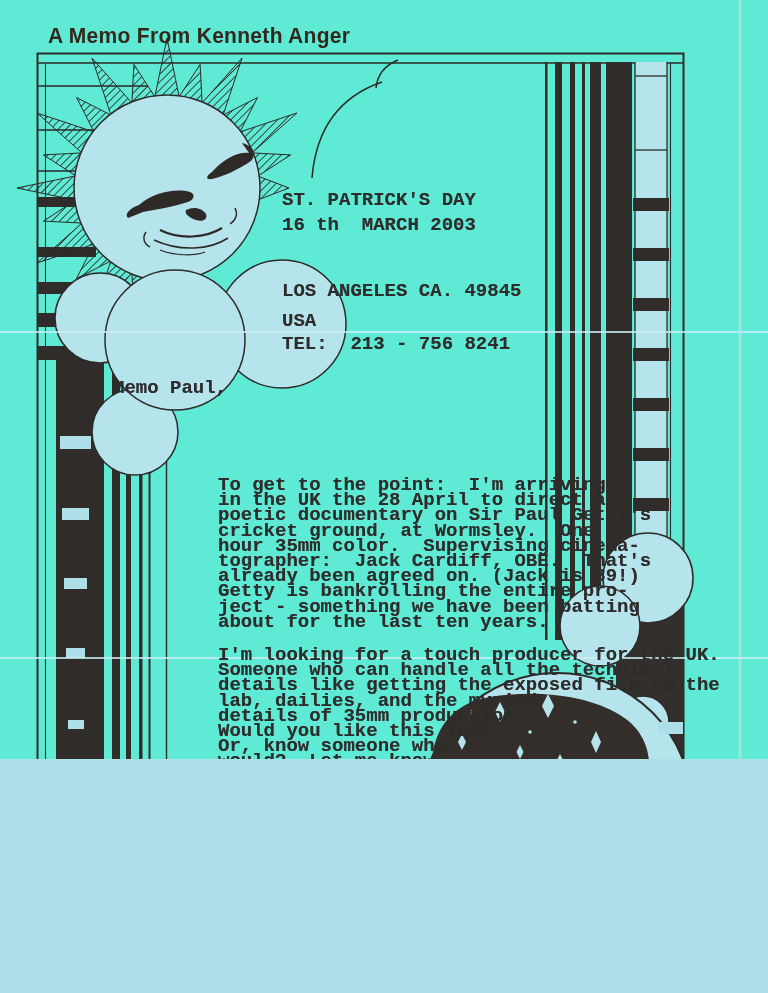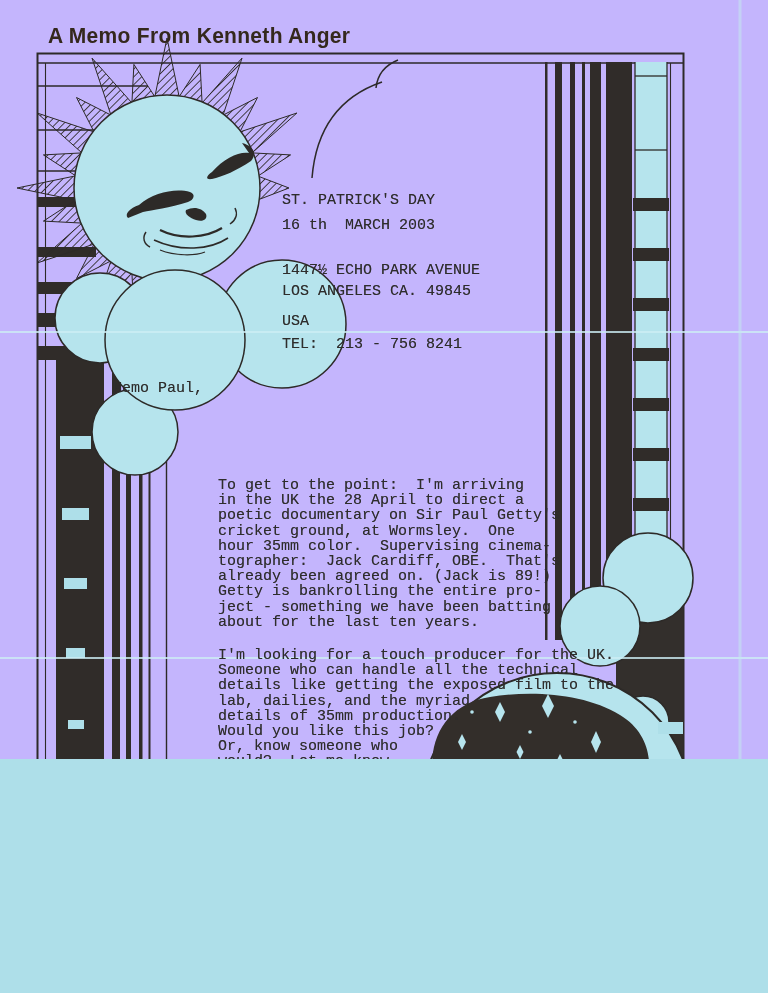--- a/index.html
+++ b/index.html
@@ -1,21 +1,21 @@
 <!DOCTYPE html>
 <html><head>
 <meta charset="utf-8">
 <style>
   html,body{margin:0;padding:0;background:#aedfe9;}
-  #page{position:relative;width:768px;height:759px;background:#c4b5fd;overflow:hidden;
+  #page{position:relative;width:768px;height:759px;background:#5eead4;overflow:hidden;
         font-family:"Liberation Mono","DejaVu Sans Mono",monospace;}
   #decor{position:absolute;left:0;top:0;z-index:1;}
   .t{position:absolute;z-index:2;font-family:"Liberation Mono","DejaVu Sans Mono",monospace;
-     font-size:15px;line-height:15.2px;color:#2e2d2c;white-space:pre;
-     text-shadow:0 0 .5px rgba(45,42,40,.55);}
+     font-size:19px;line-height:15.2px;color:#2e2d2c;white-space:pre;
+     text-shadow:0 0 .5px rgba(45,42,40,.55);font-weight:bold;}
   .addr{line-height:21.5px;}
   #memo-title{position:absolute;left:48px;top:24px;z-index:2;
      font-family:"Liberation Sans","DejaVu Sans",sans-serif;font-weight:bold;
      font-size:21px;letter-spacing:.3px;color:#34281d;transform:scaleY(1.06);}
   #sig-label{position:absolute;left:230px;top:845px;z-index:3;color:transparent;
      font-size:30px;letter-spacing:4px;}
 </style>
 </head>
 <body>
 
@@ -224,21 +224,20 @@
       <path d="M368,842 C362,866 356,890 352,908" stroke-width="5"></path>
       <path d="M352,886 Q362,872 370,878 Q374,882 368,894 Q364,902 372,904 Q382,908 388,898" stroke-width="4.5"></path>
     </g>
   </svg>
 
   <div id="memo-title">A Memo From Kenneth Anger</div>
 
   <div class="t" style="left:282px;top:193px">ST. PATRICK'S DAY</div>
   <div class="t" style="left:282px;top:218px">16 th  MARCH 2003</div>
 
-  <div class="t addr" style="left:282px;top:260px">1447½ ECHO PARK AVENUE</div>
   <div class="t addr" style="left:282px;top:281px">LOS ANGELES CA. 49845</div>
   <div class="t addr" style="left:282px;top:311px">USA</div>
 
   <div class="t" style="left:282px;top:337px">TEL:  213 - 756 8241</div>
 
   <div class="t" style="left:113px;top:381px">Memo Paul,</div>
 
   <div class="t" style="left:218px;top:478px">To get to the point:  I'm arriving
 in the UK the 28 April to direct a
 poetic documentary on Sir Paul Getty's

